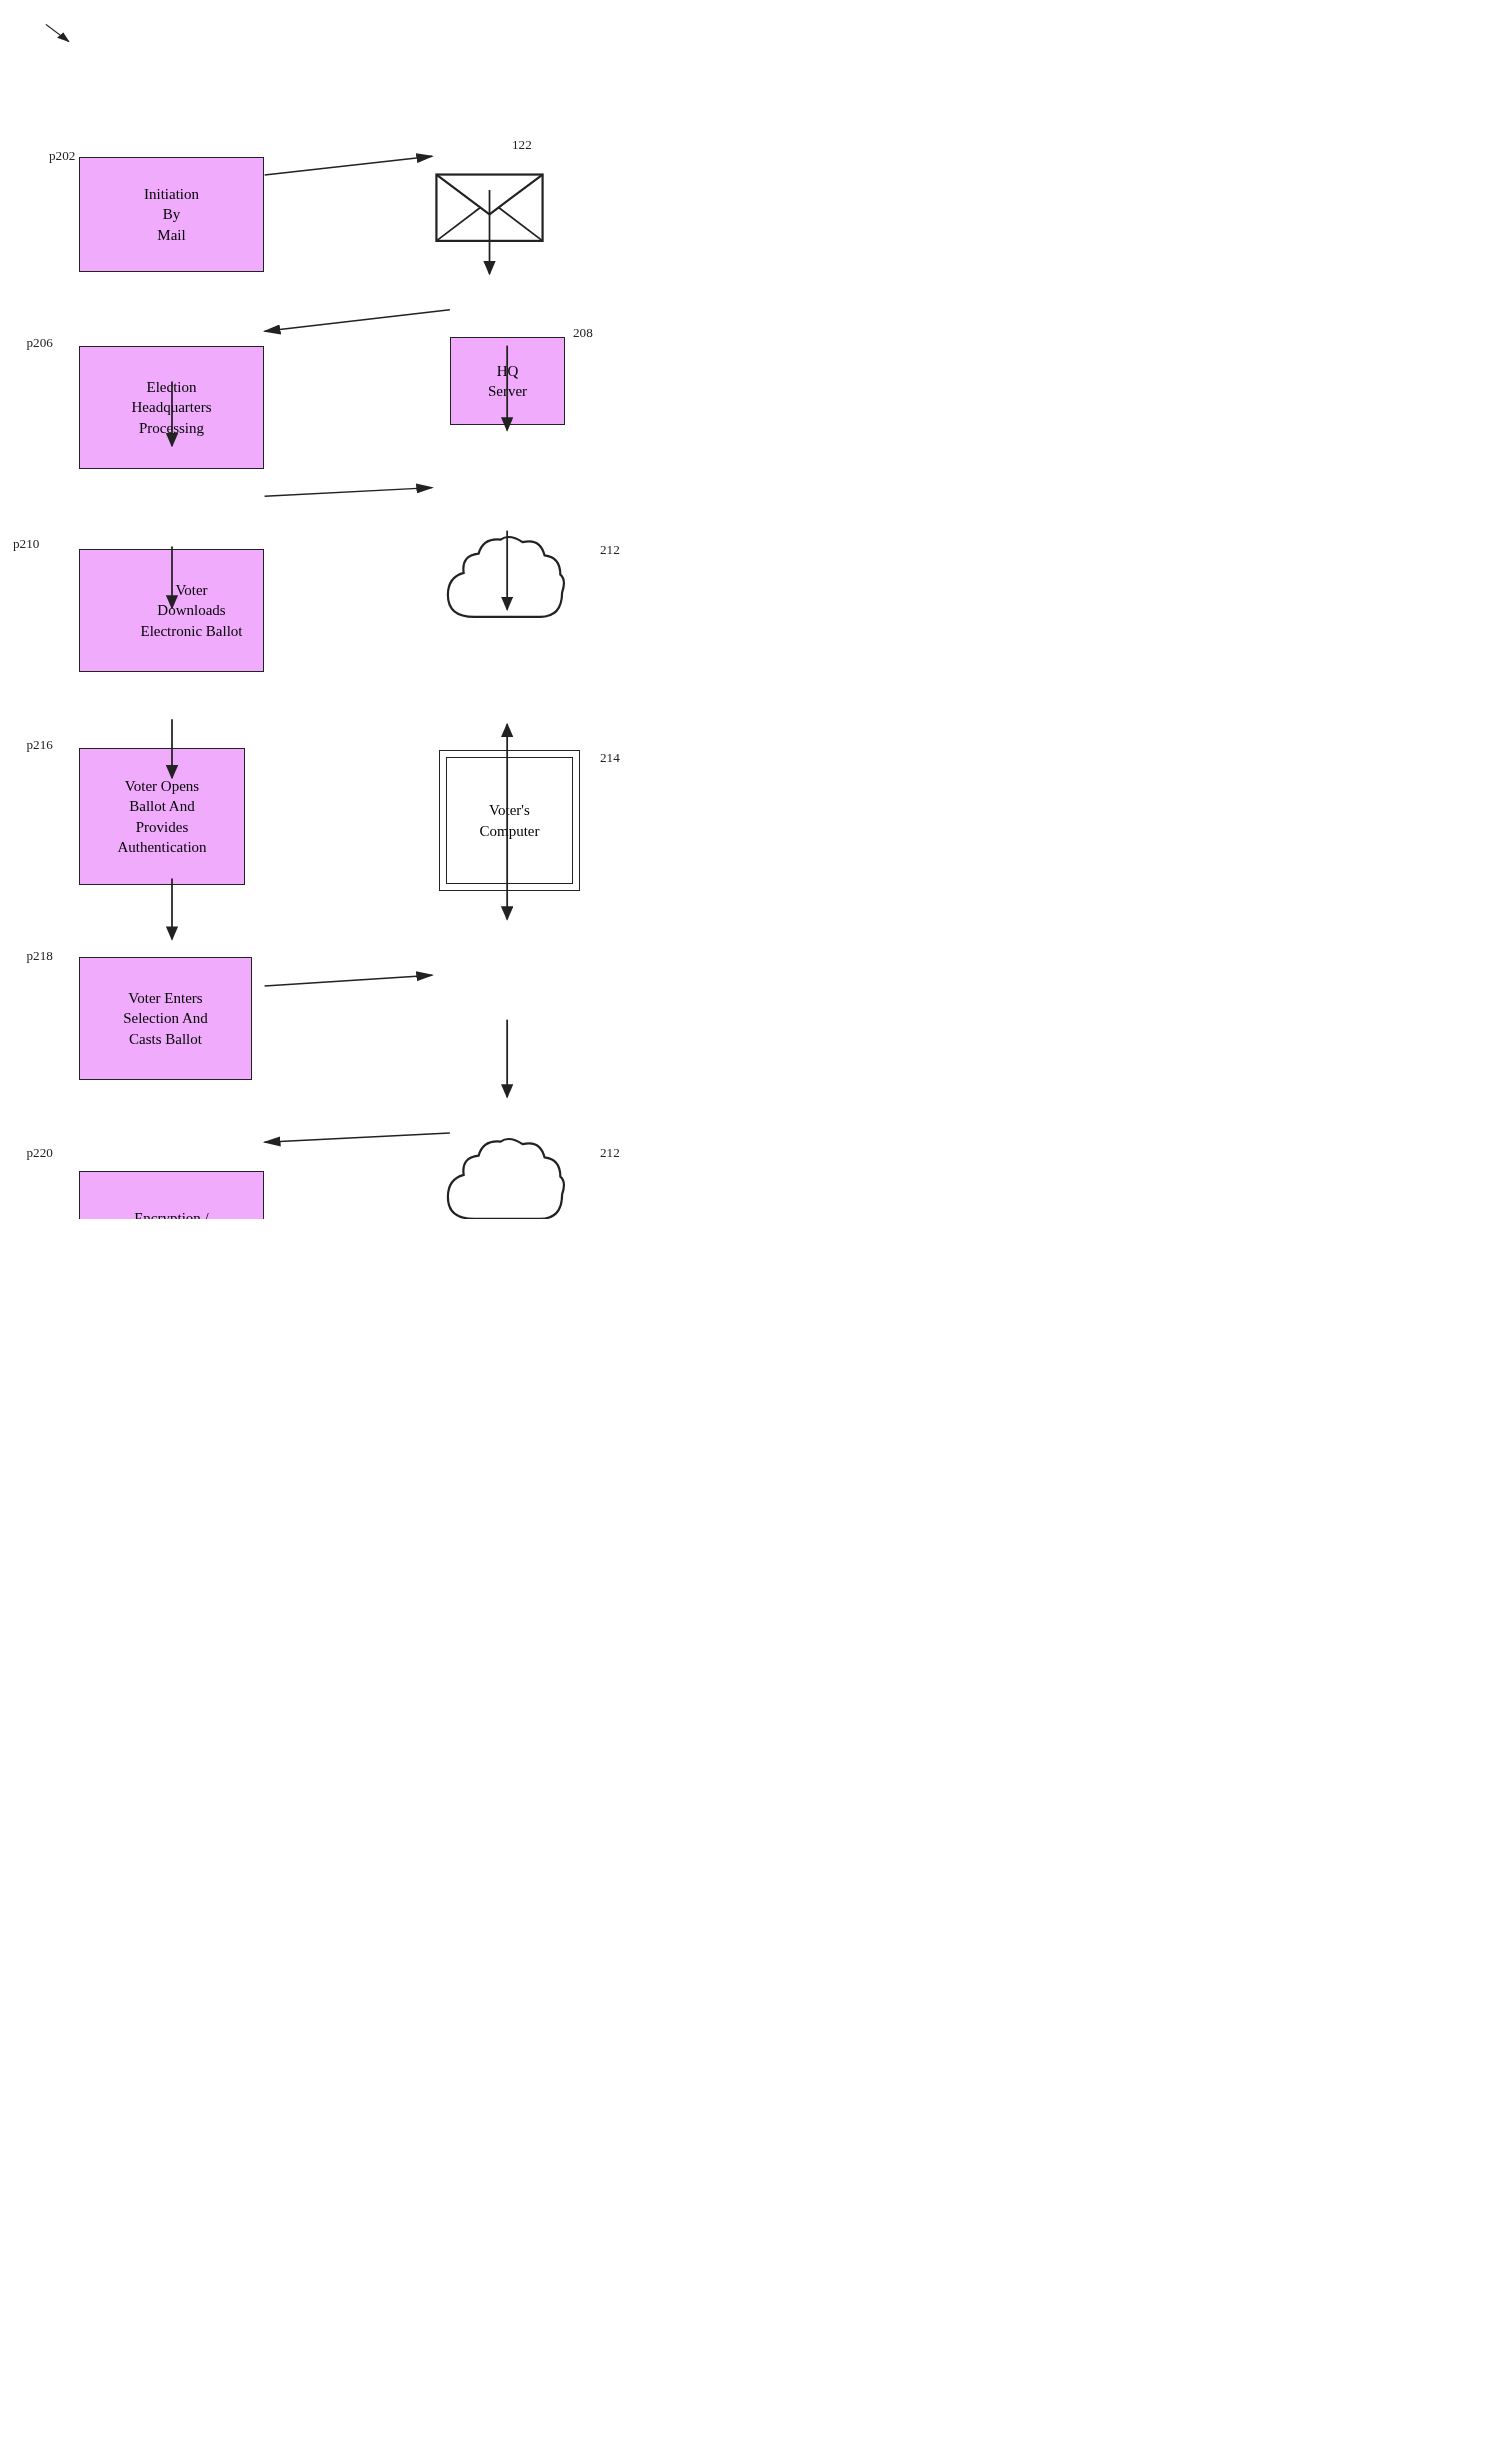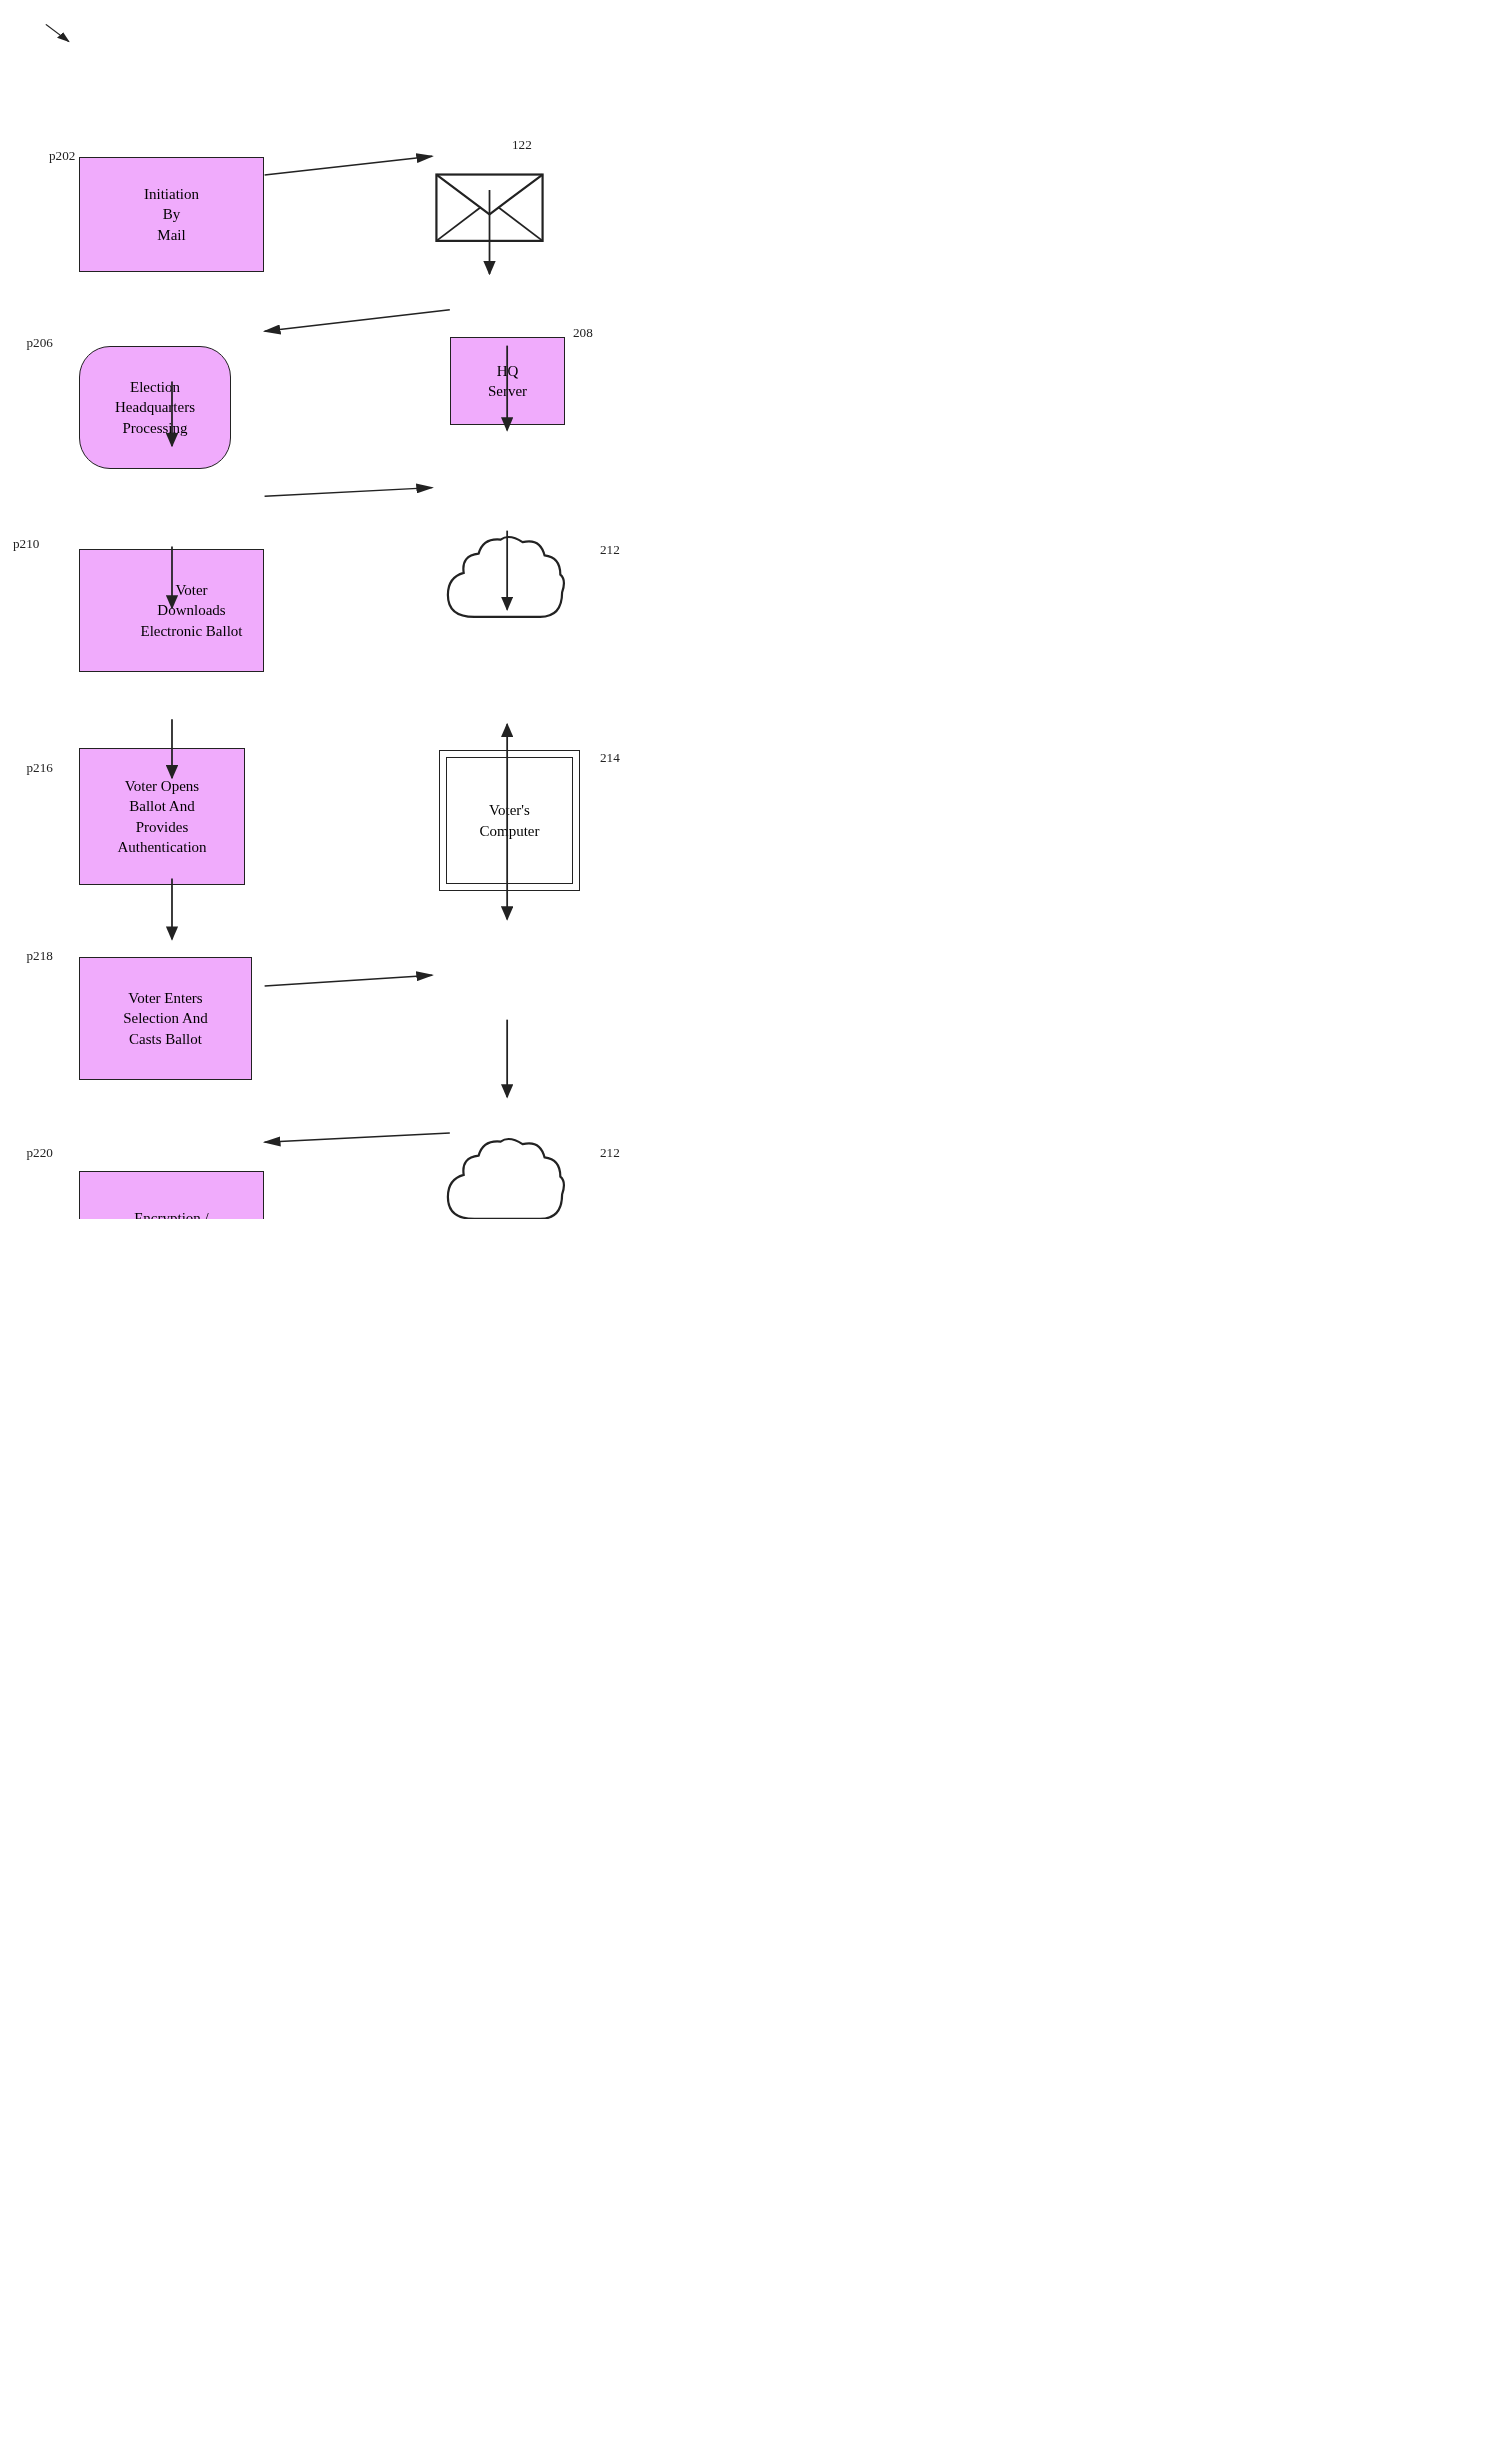--- a/index.html
+++ b/index.html
@@ -85,21 +85,21 @@
   <svg class="envelope" style="left:432px; top:148px; width:115px; height:115px;" viewBox="0 0 130 100">
     <rect x="5" y="15" width="120" height="75" fill="white" stroke="#222" stroke-width="2.5"></rect>
 
     <polyline points="5,15 65,60 125,15" fill="none" stroke="#222" stroke-width="2.5"></polyline>
     <line x1="5" y1="90" x2="55" y2="52" stroke="#222" stroke-width="2"></line>
     <line x1="125" y1="90" x2="75" y2="52" stroke="#222" stroke-width="2"></line>
   </svg>
 
   <span class="label" style="left:26.5px; top:335px;">p206</span>
 
-  <div class="box" style="left:79px; top:346px; width:152px; height:123px;border-radius:31px;">
+  <div class="box" style="left:79px; top:346px; width:185px; height:123px;">
     <span>Election<br>Headquarters<br>Processing</span>
   </div>
 
   <span class="label" style="left:573px; top:325px;">208</span>
 
   <div class="box" style="left:450px; top:337px; width:115px; height:88px;">
     <span>HQ<br>Server</span>
   </div>
 
   <span class="label" style="left:13px; top:536px;font-family:Liberation Serif, serif;">p210</span>
@@ -118,21 +118,21 @@
              Q 20,55 38,50 
              Q 35,30 55,28 
              Q 60,10 80,12 
              Q 90,5 105,15 
              Q 125,10 130,30 
              Q 148,32 148,52 
              Q 155,58 150,72 
              Q 150,100 125,100 Z" fill="white" stroke="#222" stroke-width="2.5"></path>
   </svg>
 
-  <span class="label" style="left:26.5px; top:737px;margin-top:23px;">p216</span>
+  <span class="label" style="left:26.5px; top:737px;">p216</span>
 
   <div class="box" style="left:79px; top:748px; width:166px; height:137px;">
     <span>Voter Opens<br>Ballot And<br>Provides<br>Authentication</span>
   </div>
 
   <span class="label" style="left:600px; top:750px;">214</span>
 
   <div class="double-box" style="left:439px; top:750px; width:141px; height:141px;">
     <div class="outer"></div>
     <div class="inner">

